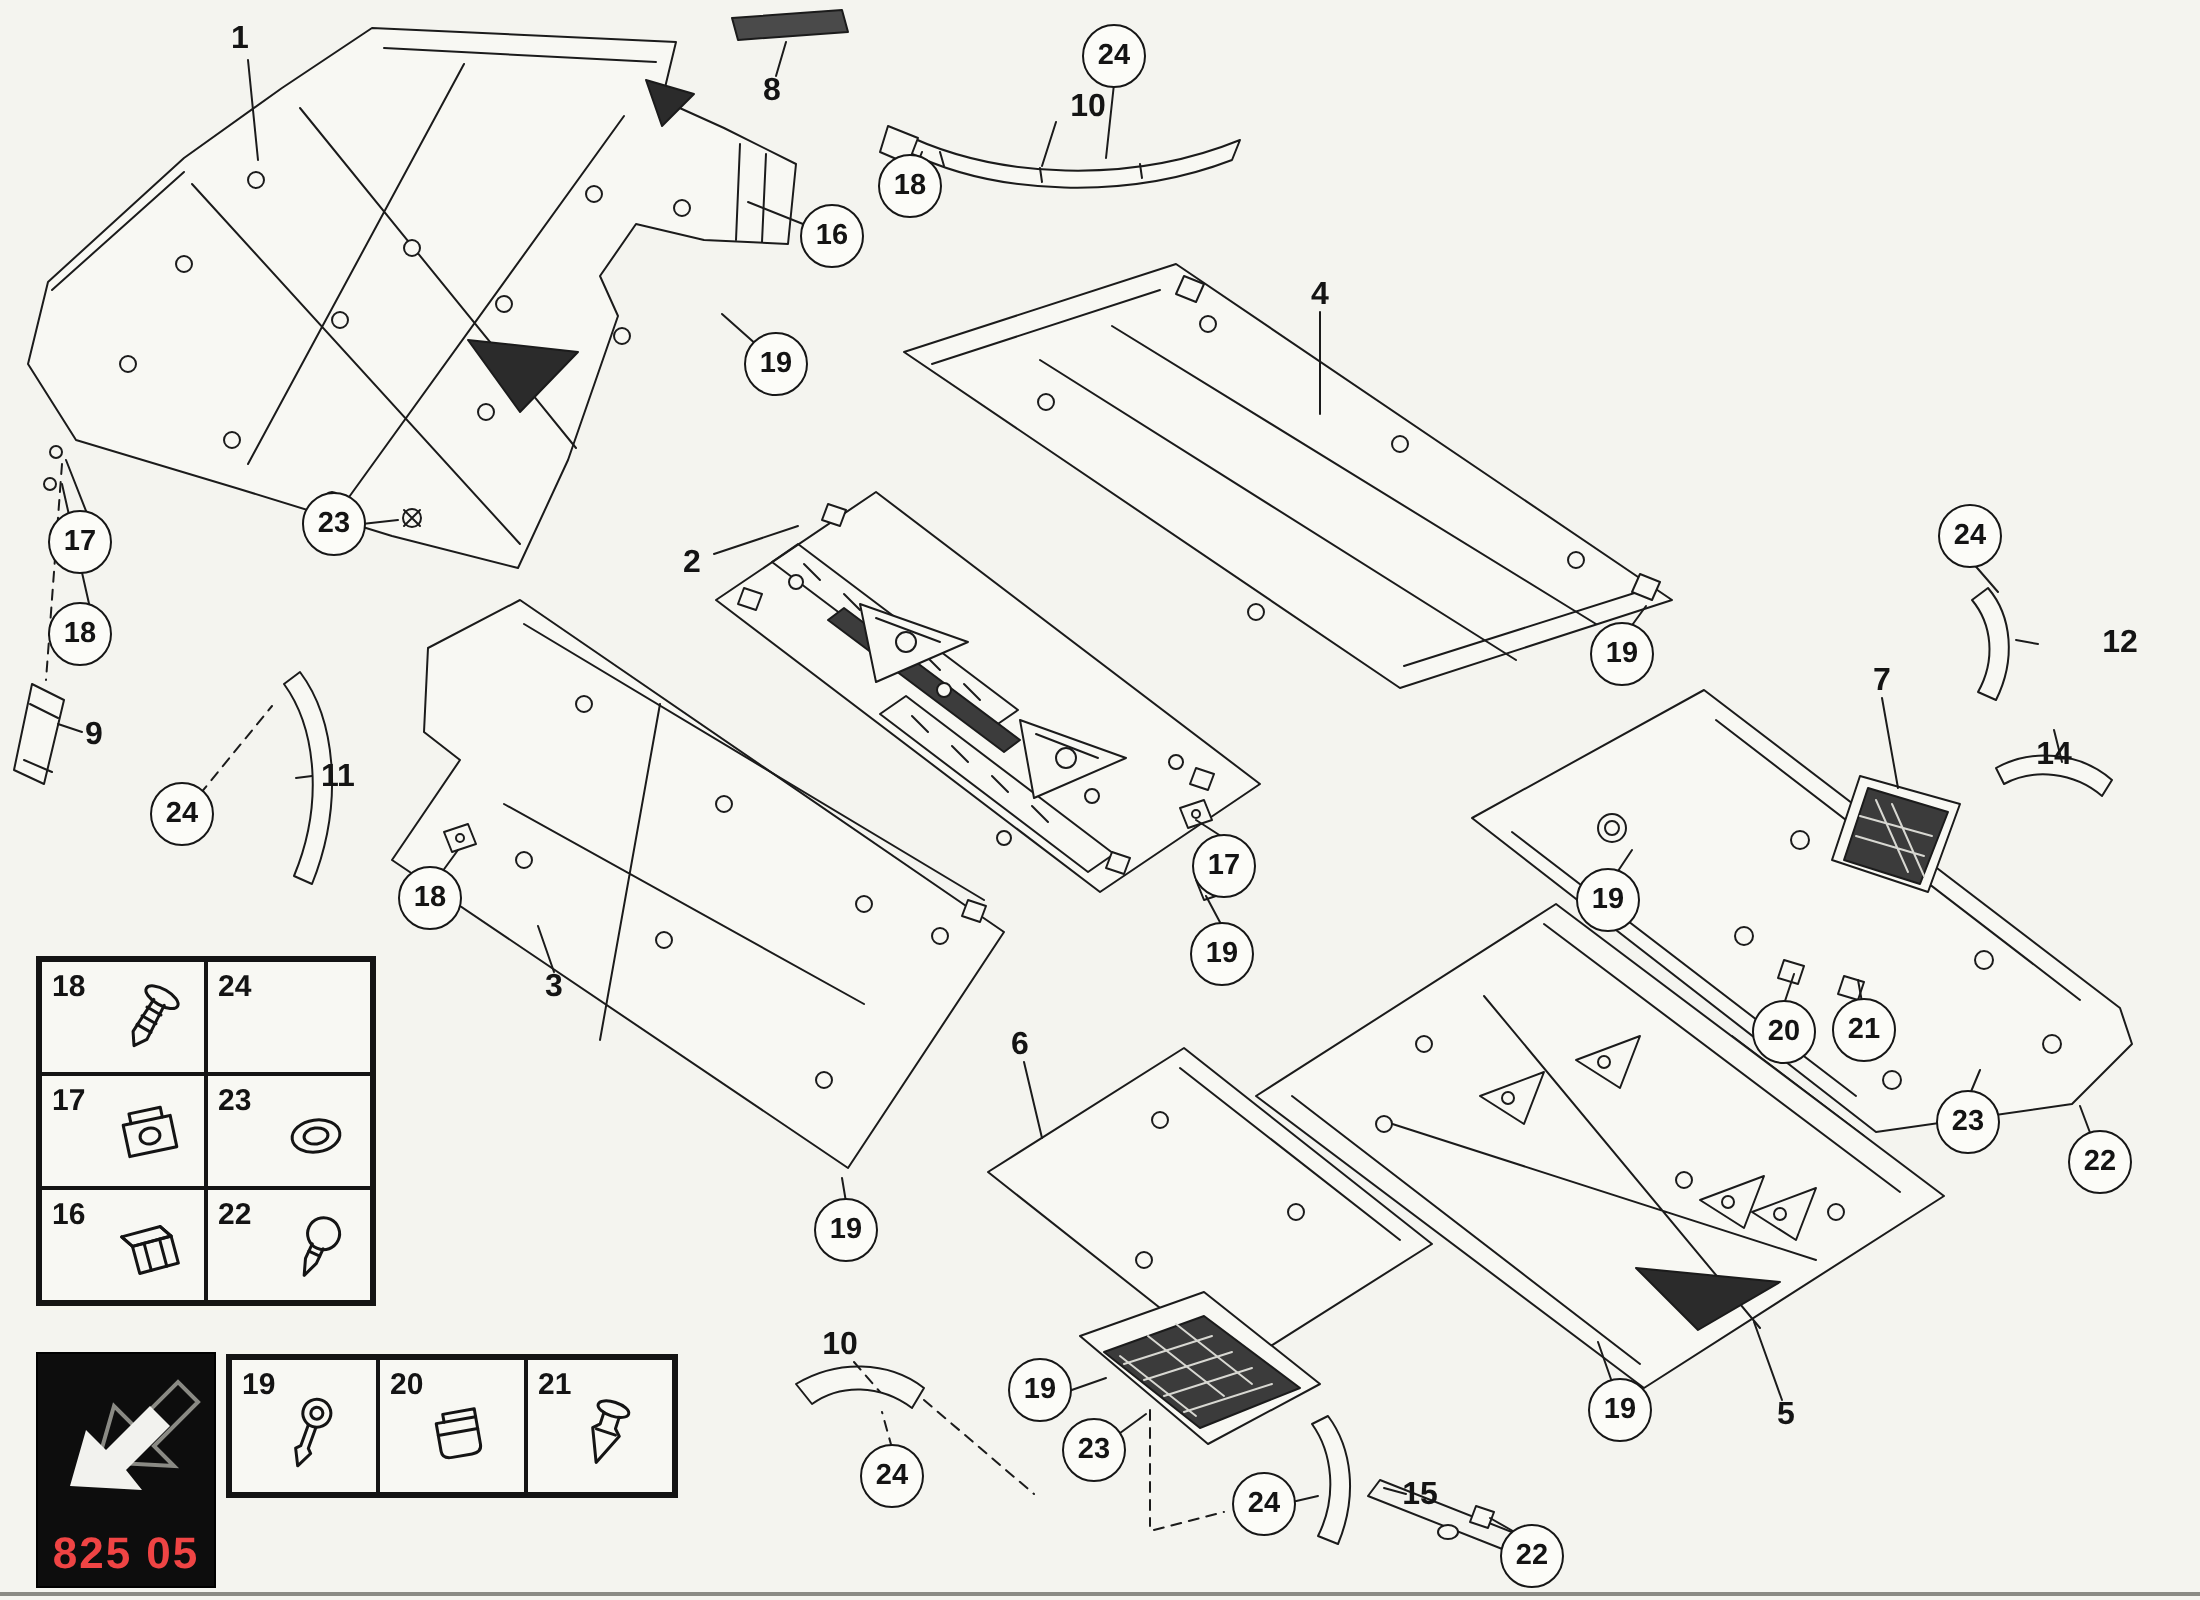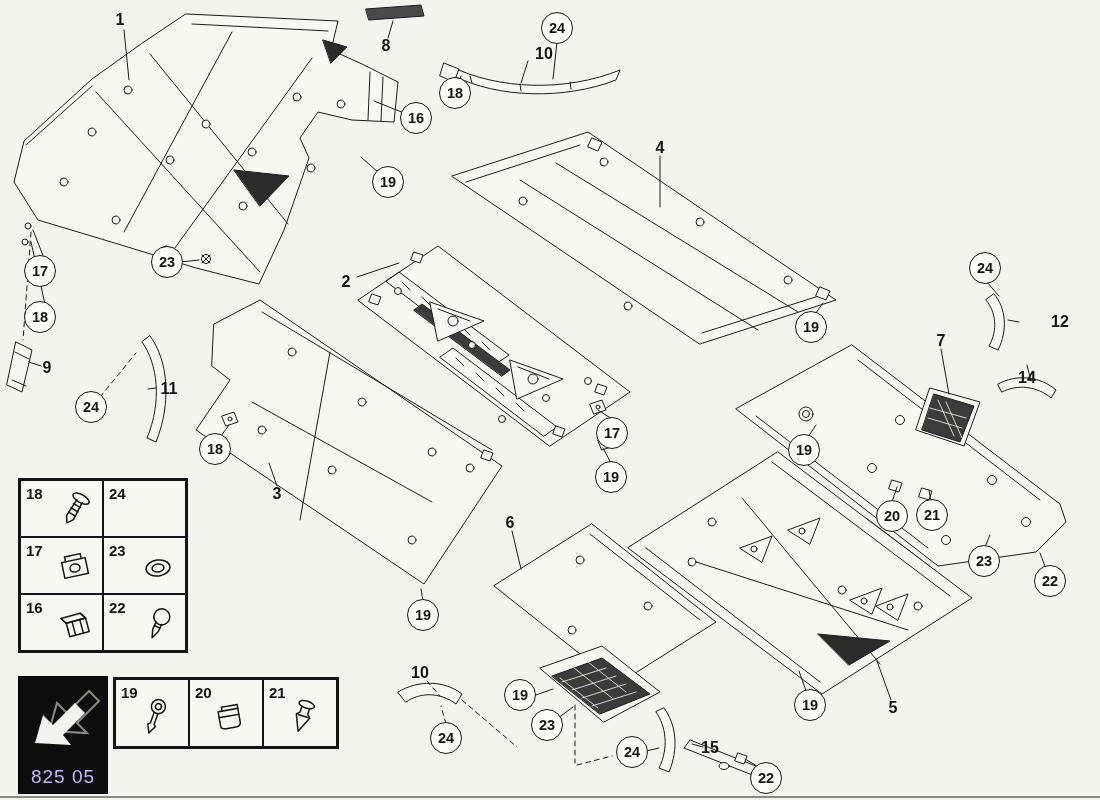--- a/index.html
+++ b/index.html
@@ -21,21 +21,21 @@
          border:2px solid #141414;background:#f8f8f3}
   .fcell{border:1px solid #141414;position:relative}
   .fcell .num{position:absolute;left:5px;top:4px;font-size:15px;font-weight:700}
   .fcell .ficon{position:absolute;right:4px;bottom:3px;width:46px;height:44px}
   .bgrid .fcell .ficon{right:10px;bottom:8px}
   
   .logo{position:absolute;left:18px;top:676px;width:88px;height:116px;
         background:#0d0d0d;display:flex;flex-direction:column;border:1px solid #000}
   .logo .art{flex:1;display:flex;align-items:center;justify-content:center}
   .logo .code{height:33px;display:flex;align-items:center;justify-content:center;
-        color:#c4b5fd;font-weight:400;font-size:19px;letter-spacing:1px}
+        color:#ef4444;font-weight:700;font-size:22px;letter-spacing:1px}
 </style>
 </head>
 <body>
 
 <div class="stage">
 
   <svg class="artwork" width="1100" height="800" viewBox="0 0 1100 800">
     <g stroke="#1b1b1b" stroke-width="1" fill="none" stroke-linejoin="round" stroke-linecap="round">
 
       <g>

